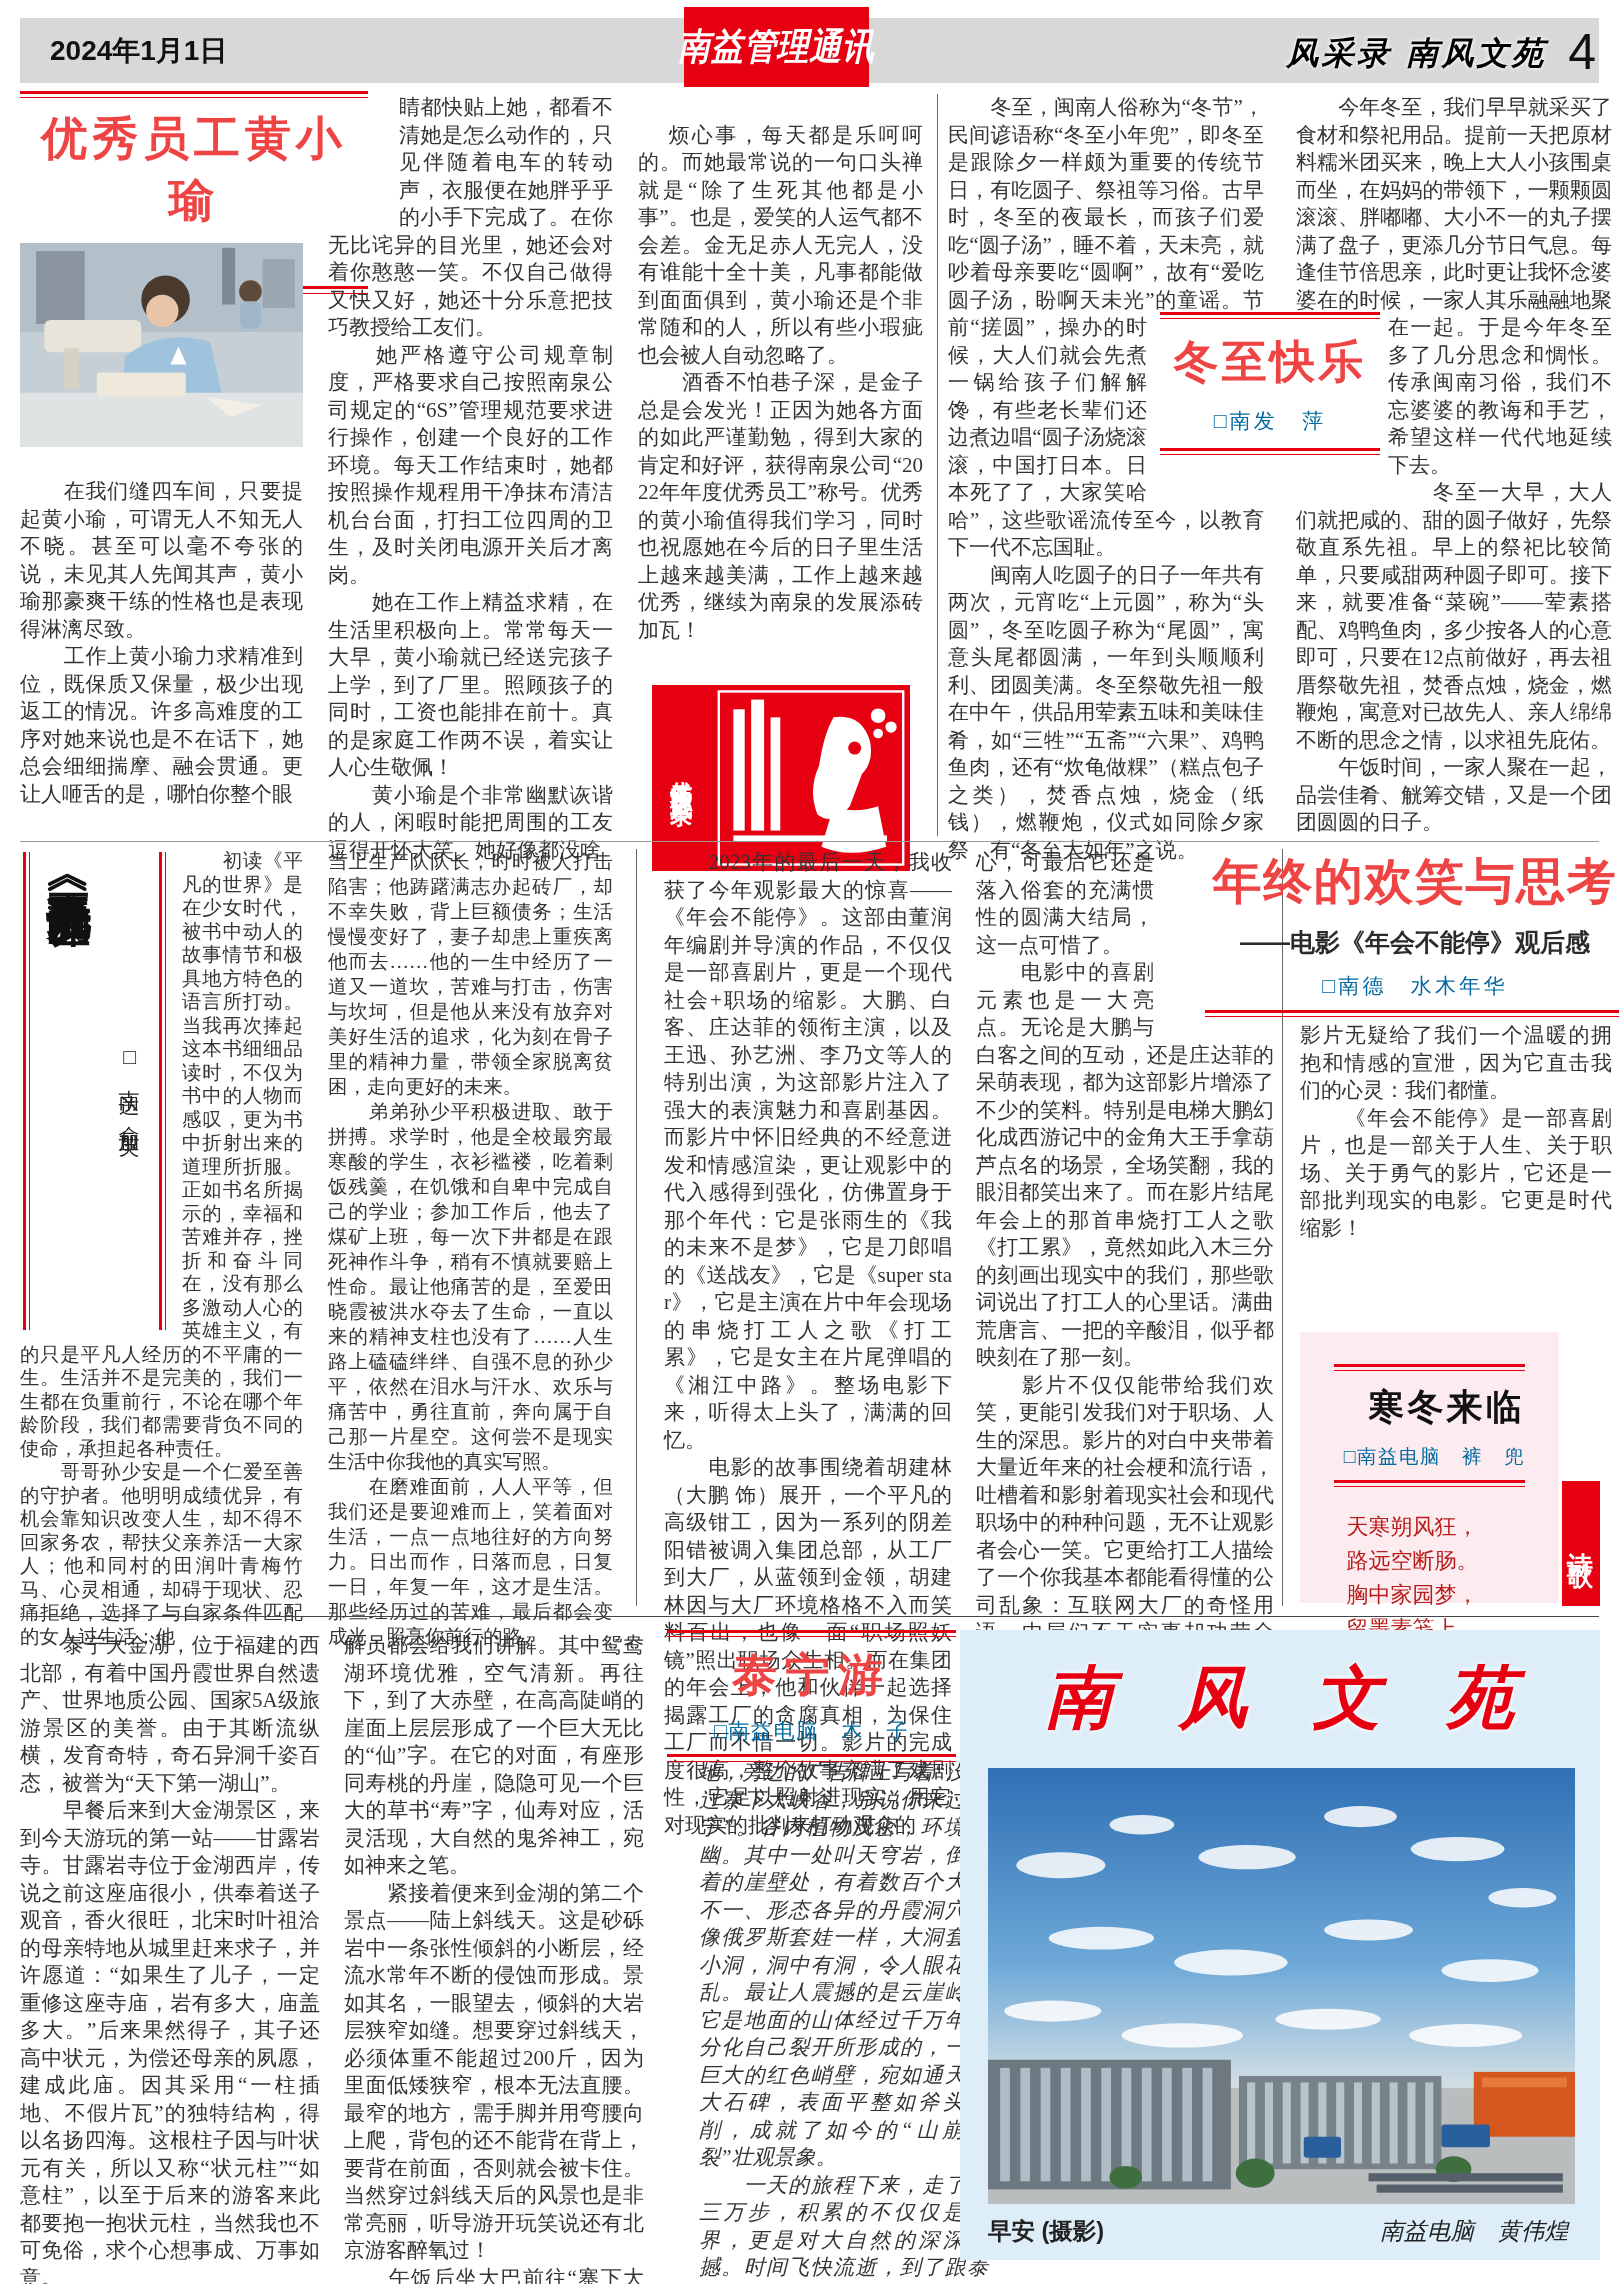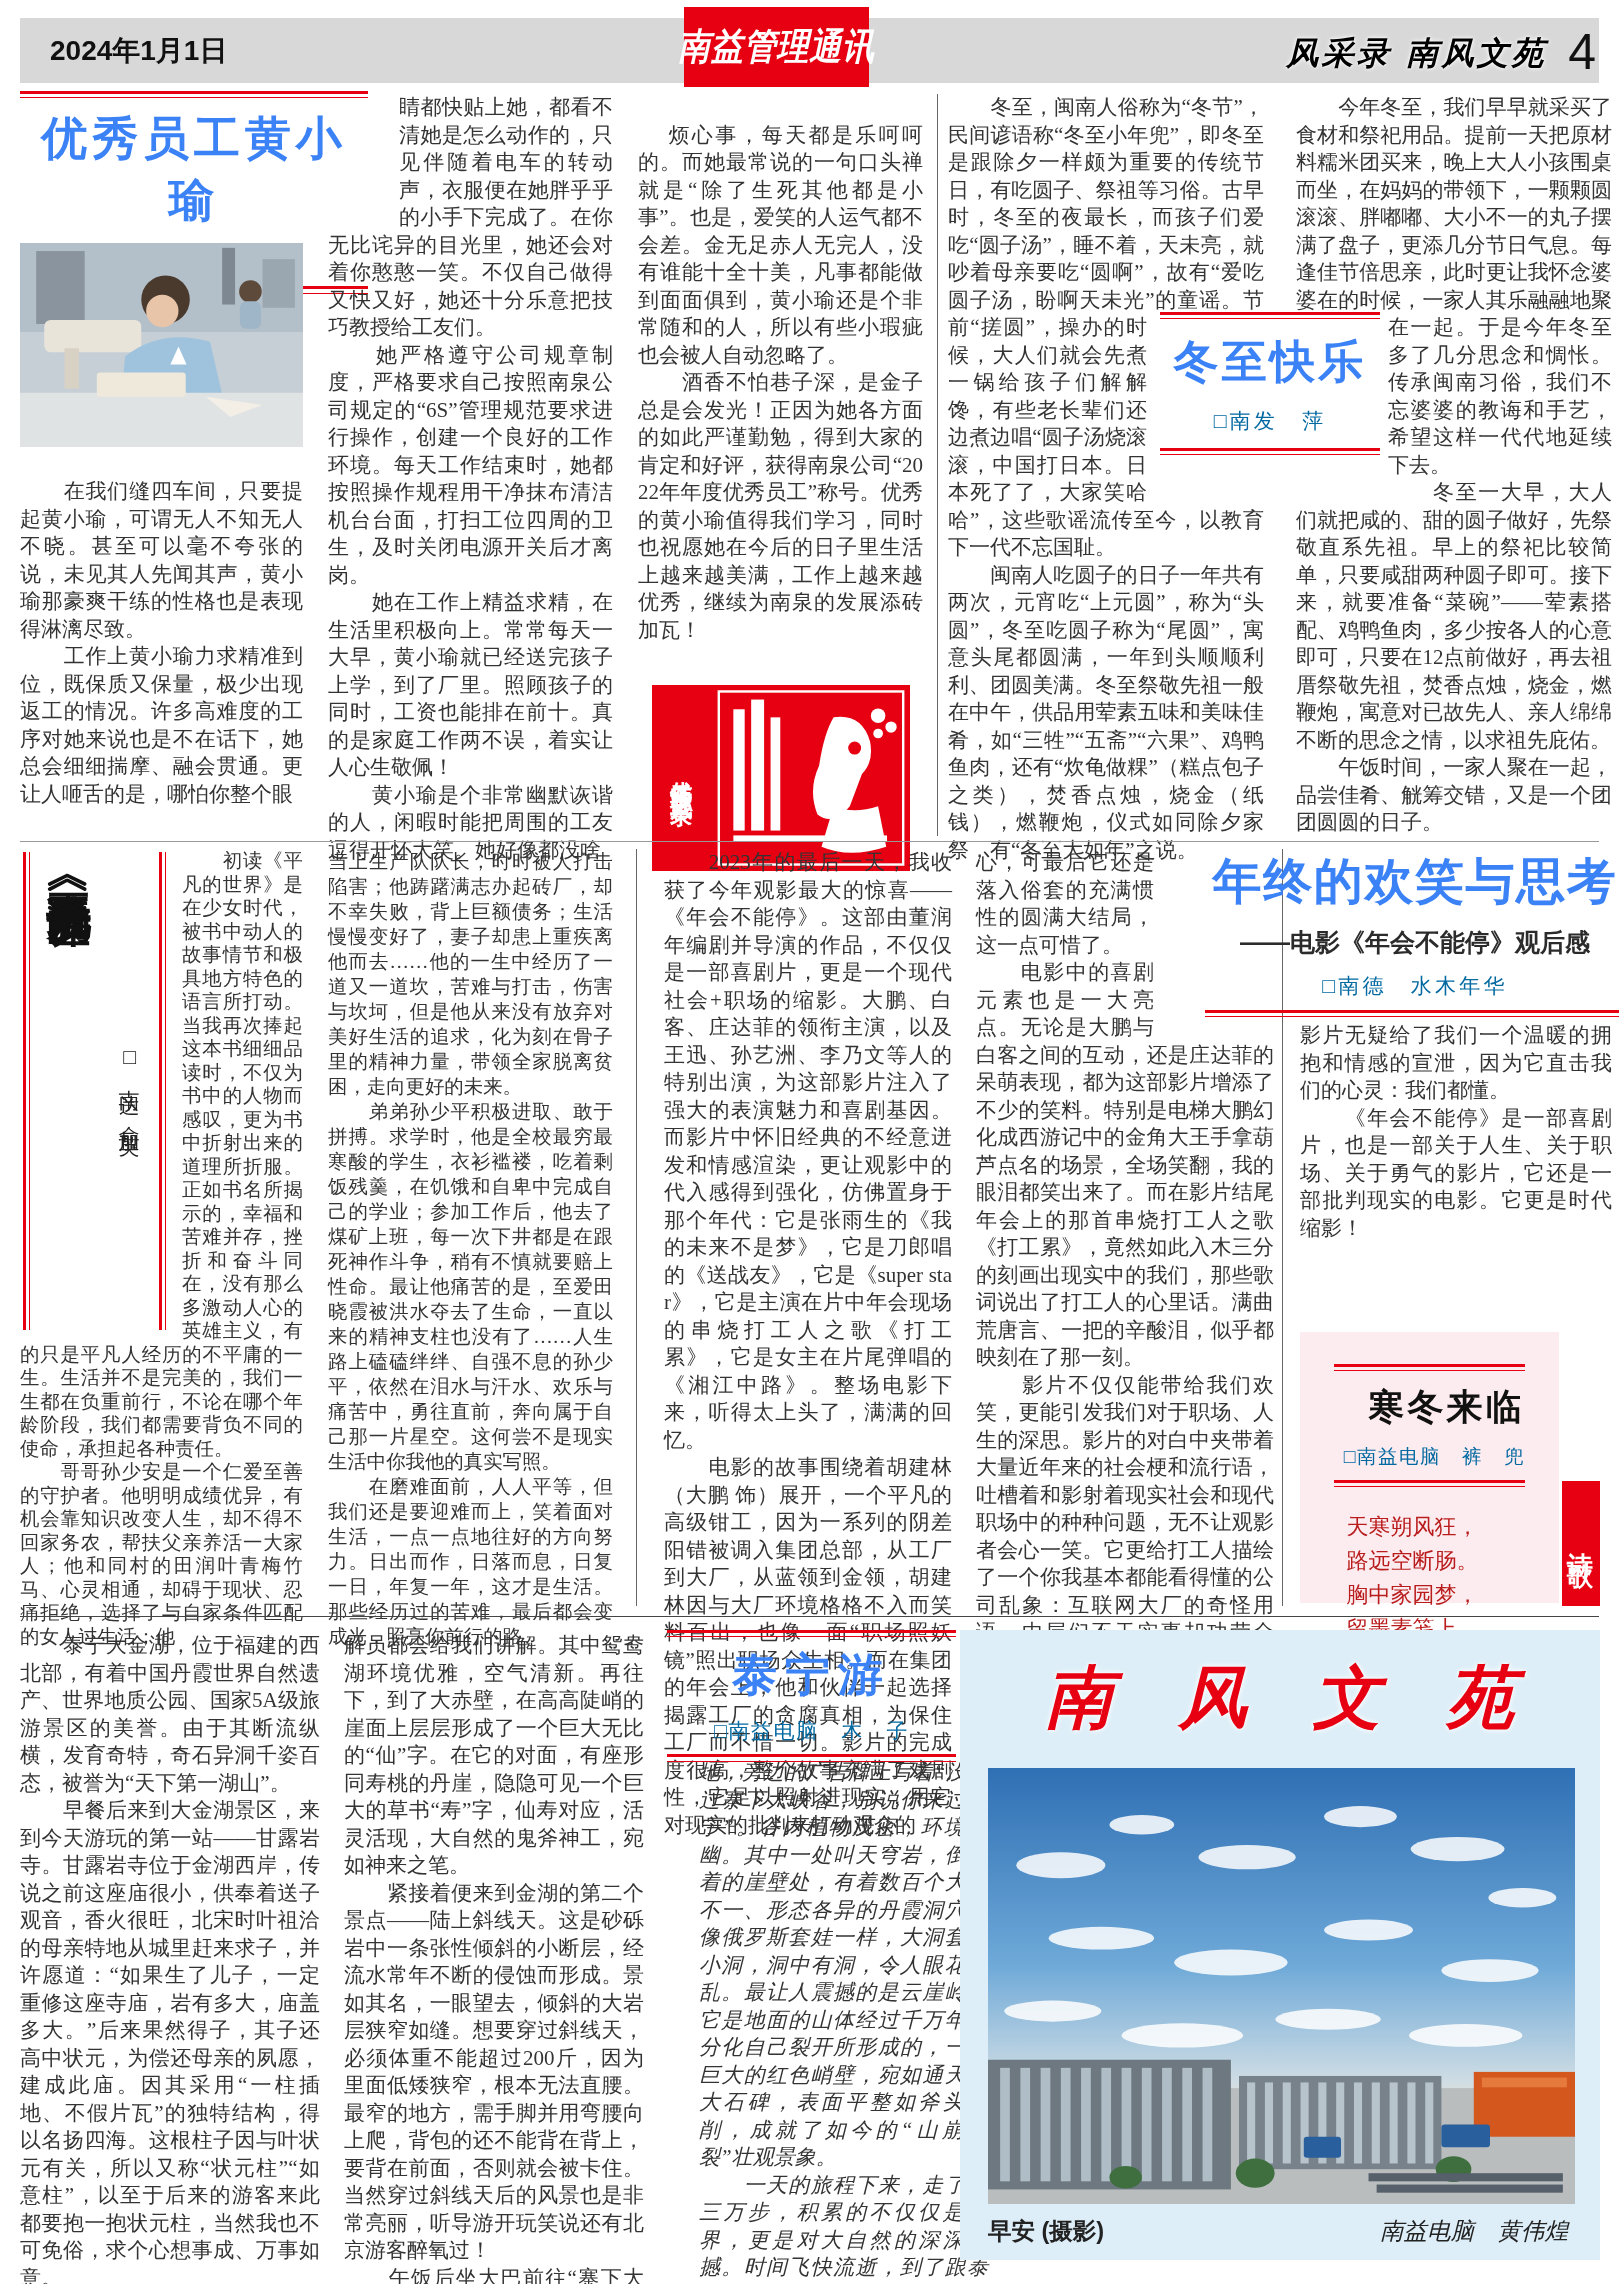--- a/index.html
+++ b/index.html
@@ -21,21 +21,21 @@
   .hdr-page{position:absolute;right:24px;top:23px;font-size:50px;font-family:"Liberation Sans",sans-serif;color:#111;}
   
   .tcol{position:absolute;font-size:21px;line-height:27.5px;text-align:justify;text-justify:inter-ideograph;
         white-space:pre-wrap;word-break:break-all;color:#333;}
   .cutl{float:left;}
   .cutr{float:right;}
   .dline{border-top:3.2px solid var(--red);border-bottom:1.6px solid var(--red);height:7.3px;}
   .vline{position:absolute;width:0;border-left:1.6px solid #666;}
   .hline{position:absolute;height:0;border-top:1.6px solid #666;}
   .headblock{position:absolute;text-align:center;font-family:"Liberation Sans",sans-serif;}
-  .headblock .t1{font-weight:700;color:#3b82f6;}
+  .headblock .t1{font-weight:700;color:#ef4444;}
   .byline{font-family:"Liberation Sans",sans-serif;color:#0369a1;}
   
   .a1-photo{position:absolute;left:20px;top:243px;width:283px;height:204px;}
   
   .badge{margin:13px auto 0 auto;width:258px;height:186px;background:var(--red);display:flex;}
   .badge .btxt{width:60px;display:flex;align-items:center;justify-content:center;
                writing-mode:vertical-rl;color:#fff;font-size:22px;font-weight:700;letter-spacing:3.2px;
                font-family:"Liberation Sans",sans-serif;}
   
   .dz-titlebox{position:absolute;left:1160px;top:312px;width:220px;height:172px;text-align:center;}

